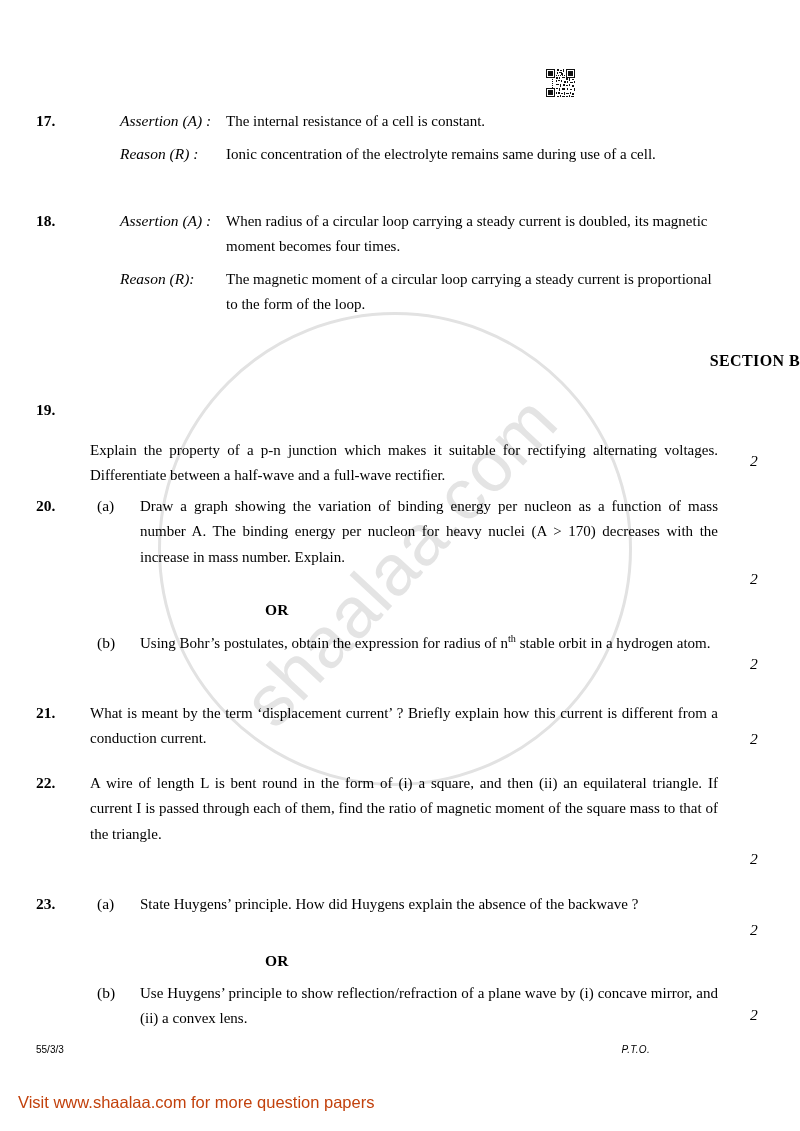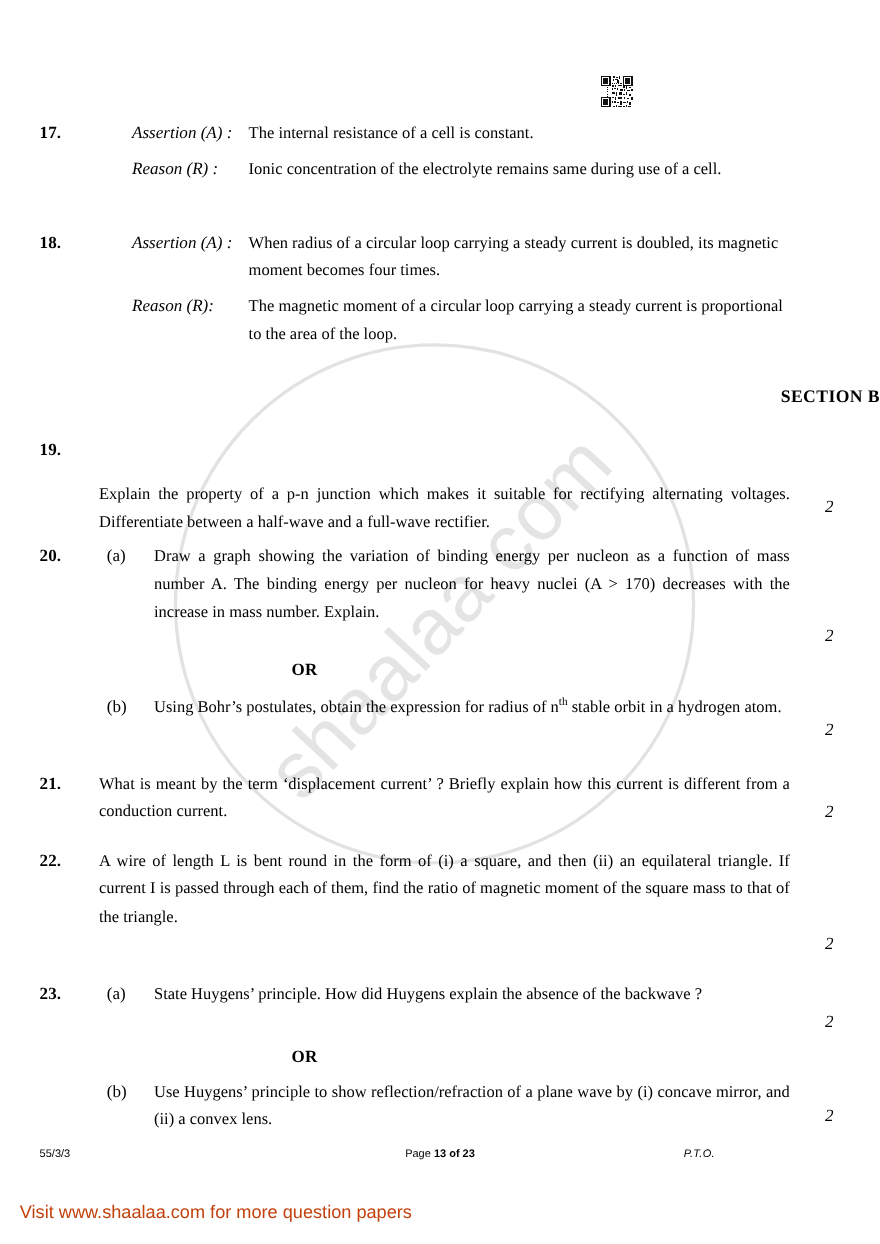--- a/index.html
+++ b/index.html
@@ -235,21 +235,21 @@
     <div class="blk body-text nojust" style="left:226px; top:109px; width:500px;">The internal resistance of a cell is constant.</div>
 
     <div class="blk ital" style="left:92px; top:146px;">Reason (R) :</div>
     <div class="blk body-text nojust" style="left:226px; top:142px; width:500px;">Ionic concentration of the electrolyte remains same during use of a cell.</div>
 
     <div class="blk qnum" style="left:36px; top:213px;">18.</div>
     <div class="blk ital" style="left:92px; top:213px;">Assertion (A) :</div>
     <div class="blk body-text nojust" style="left:226px; top:209px; width:500px;">When radius of a circular loop carrying a steady current is doubled, its magnetic moment becomes four times.</div>
 
     <div class="blk ital" style="left:92px; top:271px;">Reason (R):</div>
-    <div class="blk body-text nojust" style="left:226px; top:267px; width:500px;">The magnetic moment of a circular loop carrying a steady current is proportional to the area of the loop.</div>
+    <div class="blk body-text nojust" style="left:226px; top:267px; width:500px;">The magnetic moment of a circular loop carrying a steady current is proportional to the form of the loop.</div>
 
     <div class="blk section-head" style="top:352px;">SECTION B</div>
 
     <div class="blk qnum" style="left:36px; top:402px;">19.</div>
     <div class="blk body-text" style="left:90px; top:398px; width:628px;margin-top:40px;">Explain the property of a p-n junction which makes it suitable for rectifying alternating voltages. Differentiate between a half-wave and a full-wave rectifier.</div>
     <div class="blk marks" style="left:750px; top:453px;">2</div>
 
     <div class="blk qnum" style="left:36px; top:498px;">20.</div>
     <div class="blk sublabel" style="left:97px; top:498px;">(a)</div>
     <div class="blk body-text" style="left:140px; top:494px; width:578px;">Draw a graph showing the variation of binding energy per nucleon as a function of mass number A. The binding energy per nucleon for heavy nuclei (A &gt; 170) decreases with the increase in mass number. Explain.</div>
@@ -275,20 +275,19 @@
     <div class="blk marks" style="left:750px; top:922px;">2</div>
 
     <div class="blk or-label" style="left:265px; top:952px;">OR</div>
 
     <div class="blk sublabel" style="left:97px; top:985px;">(b)</div>
     <div class="blk body-text" style="left:140px; top:981px; width:578px;">Use Huygens’ principle to show reflection/refraction of a plane wave by (i) concave mirror, and (ii) a convex lens.</div>
     <div class="blk marks" style="left:750px; top:1007px;">2</div>
 
     <div class="footer">
       <span class="footer-code">55/3/3</span>
-      <span class="footer-page"><span>Page</span> <b>13 of 23</b></span>
       <span class="footer-pto">P.T.O.</span>
     </div>
 
     <div class="site-line">Visit www.shaalaa.com for more question papers</div>
 
   </div>
 </div>
 
 </body></html>

